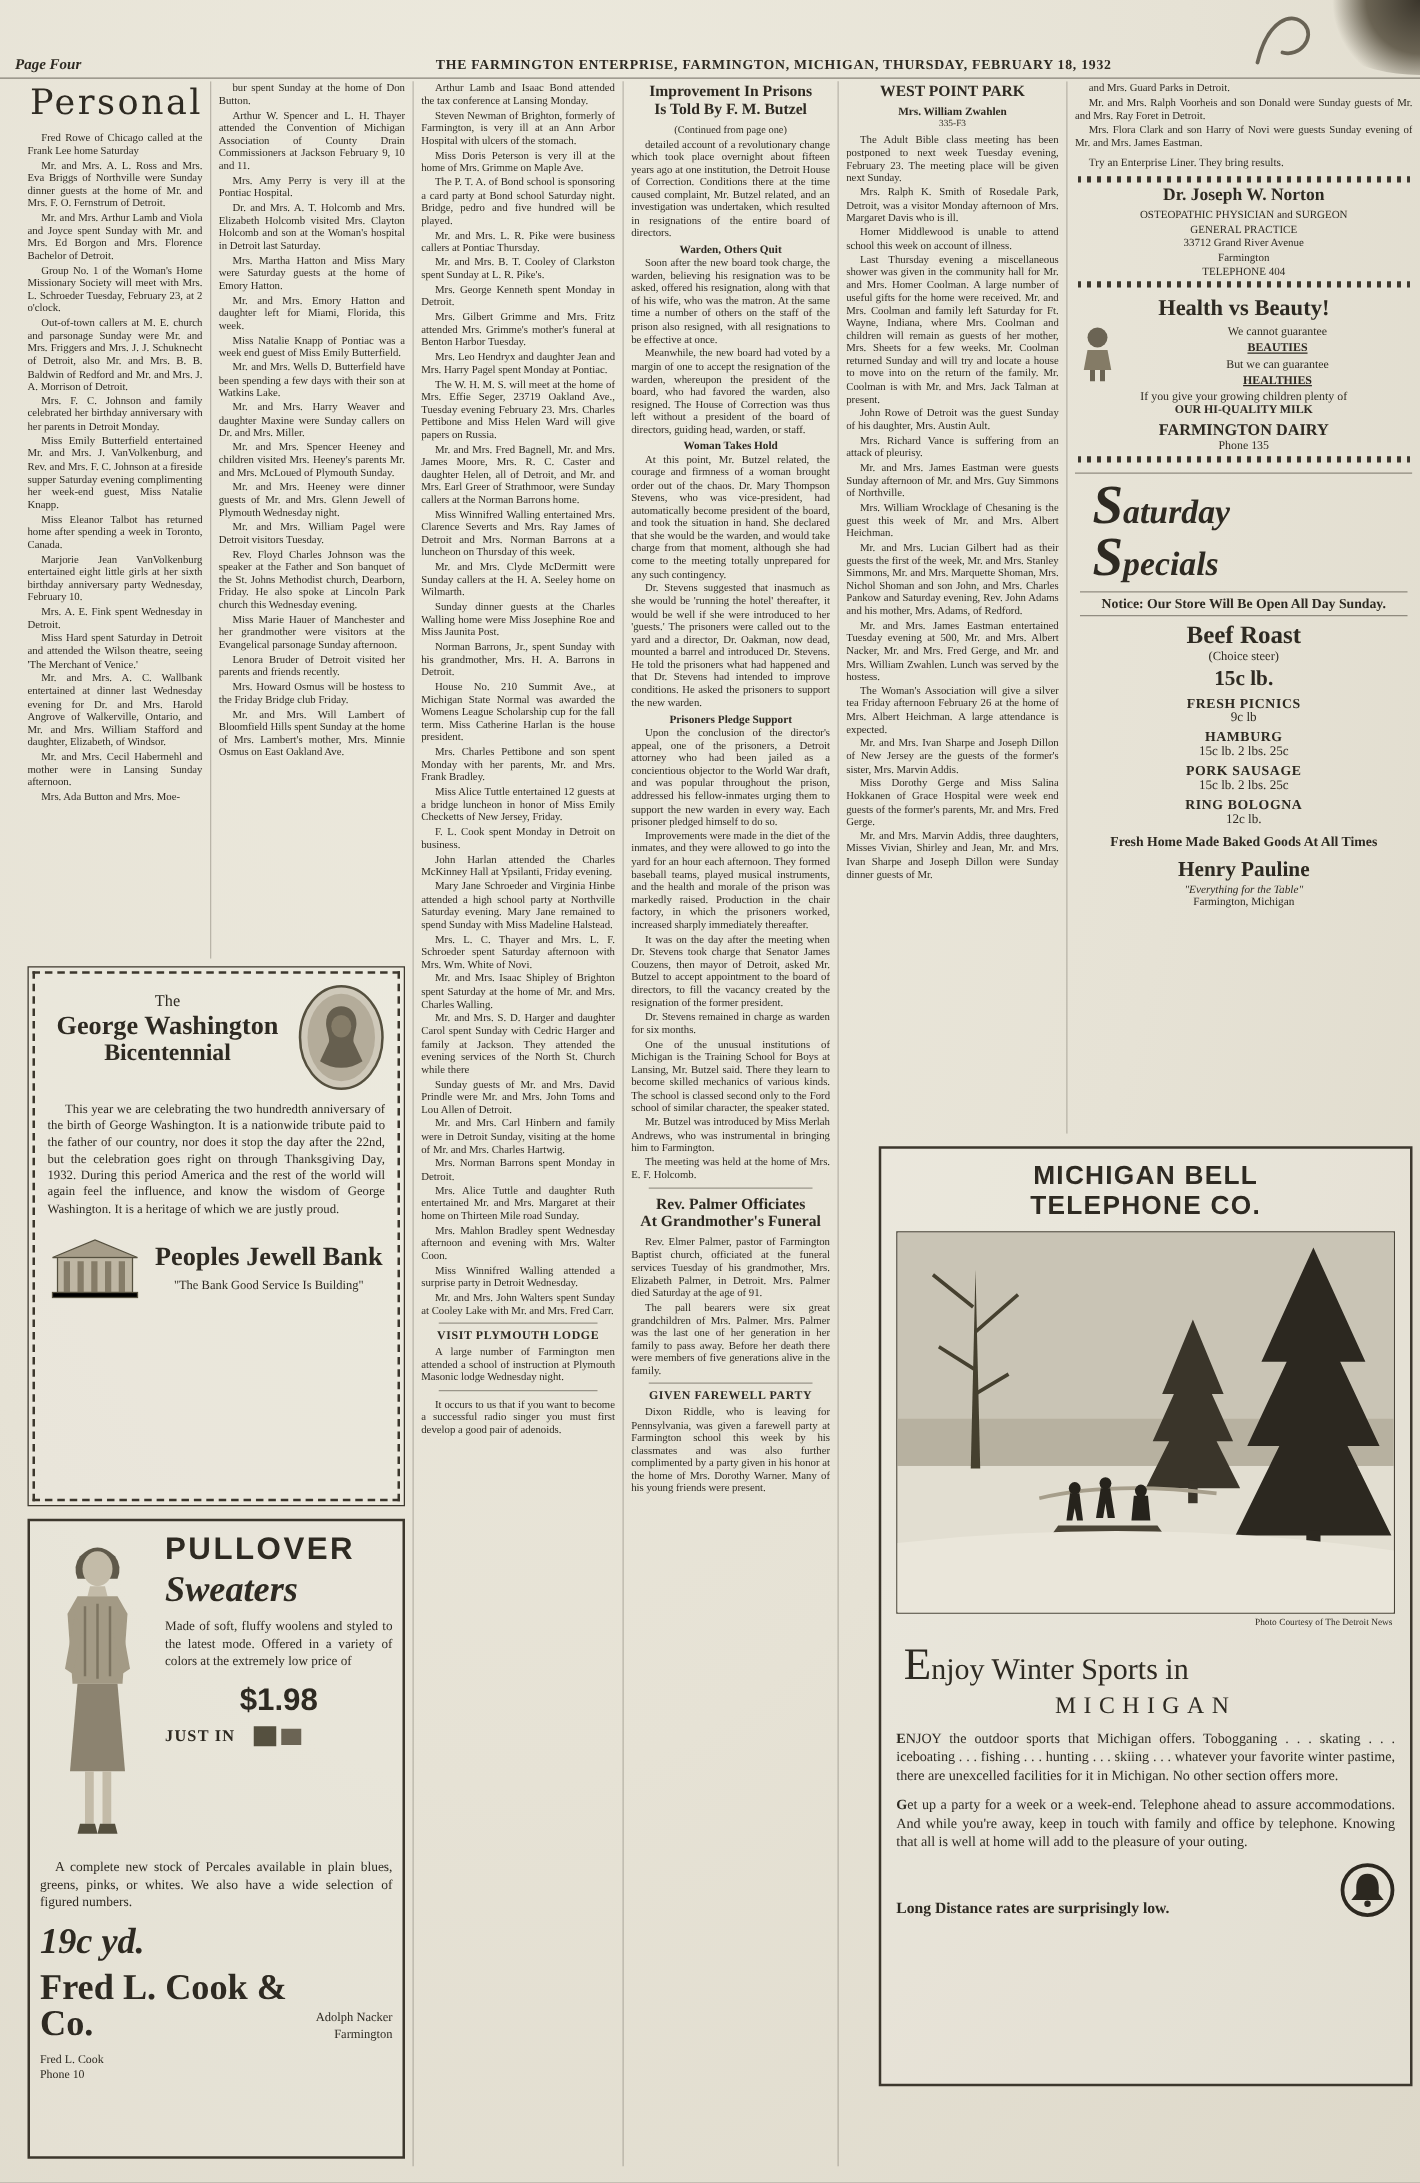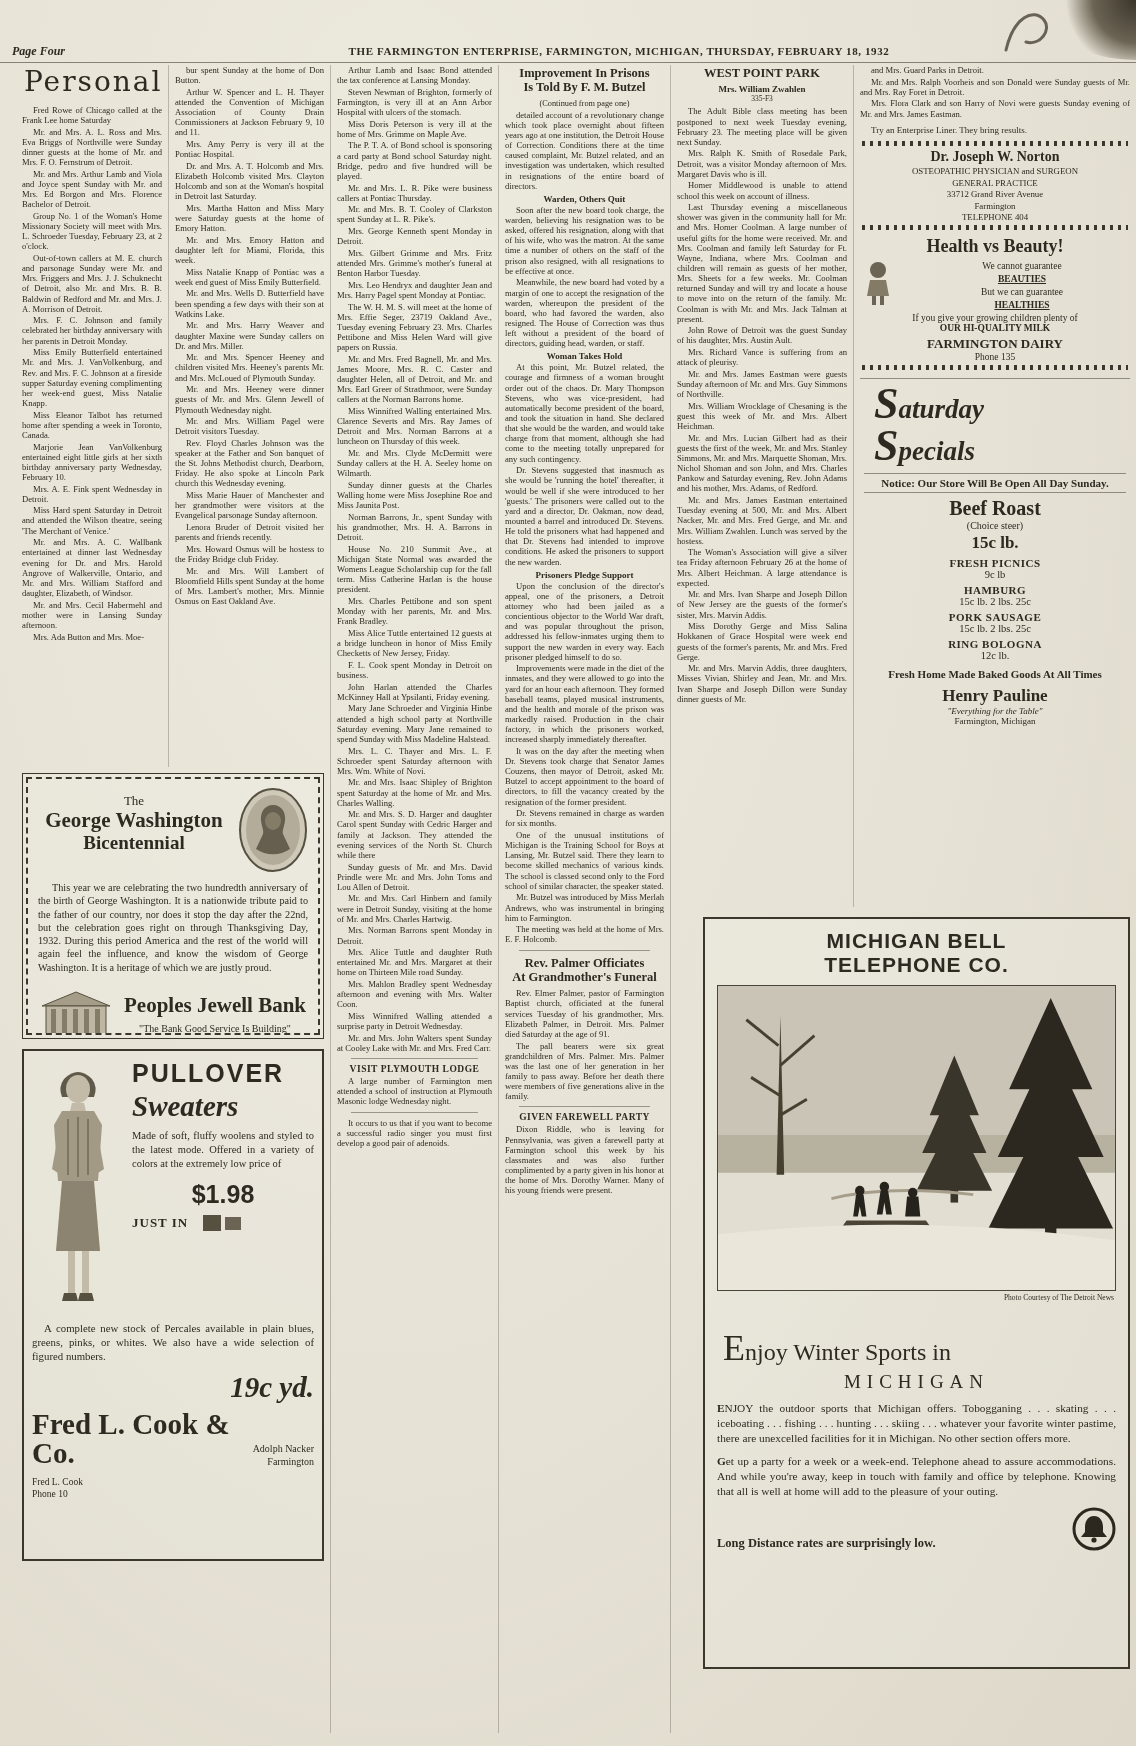--- a/index.html
+++ b/index.html
@@ -35,21 +35,21 @@
   .headline{font-weight:bold;font-size:12.5px;line-height:1.15;text-align:center;margin:1px 2px 4px}
   .subhead{font-weight:bold;font-size:9px;text-align:center;margin:3px 0 1px}
   .continued{font-size:8.3px;text-align:center;margin-bottom:2px}
   .byline{font-size:9px;text-align:center;font-weight:bold}
   .tiny-center{font-size:7.5px;text-align:center;margin-bottom:3px}
   .article-rule{border-top:1px solid rgba(60,54,44,.45);margin:5px 14px}
   .caps-head{font-weight:bold;font-size:9.5px;text-align:center;letter-spacing:.5px;margin:3px 0 2px}
   
   .orn{height:5px;margin:3px 2px;background-image:repeating-linear-gradient(90deg,#3c372d 0 3px,transparent 3px 8px)}
   
-  .gw-box{height:266px;margin-top:6px;border:1px solid #3c372d;padding:3px;background:rgba(255,255,255,.12)}
+  .gw-box{height:432px;margin-top:6px;border:1px solid #3c372d;padding:3px;background:rgba(255,255,255,.12)}
   .gw-inner{border:2px dashed #3c372d;height:100%;padding:8px 10px;overflow:hidden}
   .gw-head{display:flex;gap:8px}
   .gw-titles{flex:1;text-align:center;padding-top:6px}
   .gw-the{font-size:13px}
   .gw-main{font-size:21px;font-weight:bold;line-height:1.1}
   .gw-sub{font-size:19px;font-weight:bold}
   .gw-body{font-size:10.2px;line-height:1.3;text-align:justify;text-indent:14px;margin-top:8px}
   .gw-bank-row{display:flex;align-items:center;gap:8px;margin-top:14px}
   .bank-text{flex:1;text-align:center}
   .bank-name{font-size:21px;font-weight:bold}
@@ -58,21 +58,21 @@
   .cook-ad{height:512px;margin-top:10px;border:2px solid #3c372d;padding:8px 8px 4px;overflow:hidden;background:rgba(255,255,255,.10)}
   .cook-top{display:flex;gap:8px}
   .cook-right{flex:1}
   .cook-title{font-family:"Liberation Sans",sans-serif;font-weight:bold;font-size:25px;letter-spacing:2px}
   .cook-sub{font-weight:bold;font-style:italic;font-size:29px;margin:2px 0 6px}
   .cook-body{font-size:10.5px;line-height:1.35;text-align:justify}
   .cook-price{font-family:"Liberation Sans",sans-serif;font-weight:bold;font-size:25px;margin:8px 0 4px;text-align:center}
   .cook-justin-row{display:flex;align-items:center;gap:14px}
   .cook-justin{font-weight:bold;font-size:13px;letter-spacing:1px}
   .cook-percales{font-size:10.8px;line-height:1.3;text-align:justify;text-indent:12px;margin-top:10px}
-  .cook-yard{font-weight:bold;font-style:italic;font-size:29px;text-align:right;margin:8px 0 6px}
+  .cook-yard{font-weight:bold;font-style:italic;font-size:29px;text-align:left;margin:8px 0 6px}
   .cook-store-row{display:flex;align-items:flex-end;gap:6px}
   .cook-store{flex:1;font-weight:bold;font-size:29px;line-height:1}
   .cook-sig{font-size:10px;text-align:right;line-height:1.3}
   .cook-footer{font-size:9.5px;line-height:1.3;margin-top:8px}
   
   .liner-note{font-size:9px;text-indent:11px;margin:6px 0}
   .norton-ad{margin:4px 0;text-align:center}
   .norton-name{font-size:14px;font-weight:bold;margin-top:2px}
   .norton-line{font-size:8.8px;margin-top:1.5px}
   .dairy-ad{margin-top:6px;text-align:center}
@@ -96,21 +96,21 @@
   .sp-name{font-size:11px;font-weight:bold;letter-spacing:.5px}
   .sp-price{font-size:10.5px}
   .sp-baked{font-size:11px;font-weight:bold;margin-top:7px}
   .sp-store{font-size:17px;font-weight:bold;margin-top:6px}
   .sp-tag{font-size:9px;font-style:italic}
   .sp-loc{font-size:9px}
   
   .bell-ad{margin:10px 0 0 26px;height:752px;border:2px solid #3c372d;padding:10px 12px 8px;overflow:hidden;background:rgba(255,255,255,.14)}
   .bell-title{text-align:center;font-family:"Liberation Sans",sans-serif;font-weight:bold;font-size:21px;letter-spacing:1px;line-height:1.15;margin-bottom:8px}
   .bell-photo{display:block;width:100%;height:306px;border:1px solid #4a453a}
-  .bell-credit{font-size:7.5px;text-align:right;margin:2px 2px 25px}
+  .bell-credit{font-size:7.5px;text-align:right;margin:2px 2px 8px}
   .bell-head1{font-size:24px;margin:2px 0 2px 6px}
   .bell-head1::first-letter{font-size:36px}
   .bell-head2{font-size:19px;letter-spacing:6px;text-align:center;margin-bottom:8px}
   .bell-para{font-size:11.3px;line-height:1.32;text-align:justify;text-indent:0;margin-bottom:8px}
   .bell-para::first-letter{font-weight:bold}
   .bell-footer-row{display:flex;align-items:flex-end;gap:10px;margin-top:4px}
   .bell-footer-text{flex:1;font-weight:bold;font-size:12.5px}
 </style>
 </head>
 <body>

